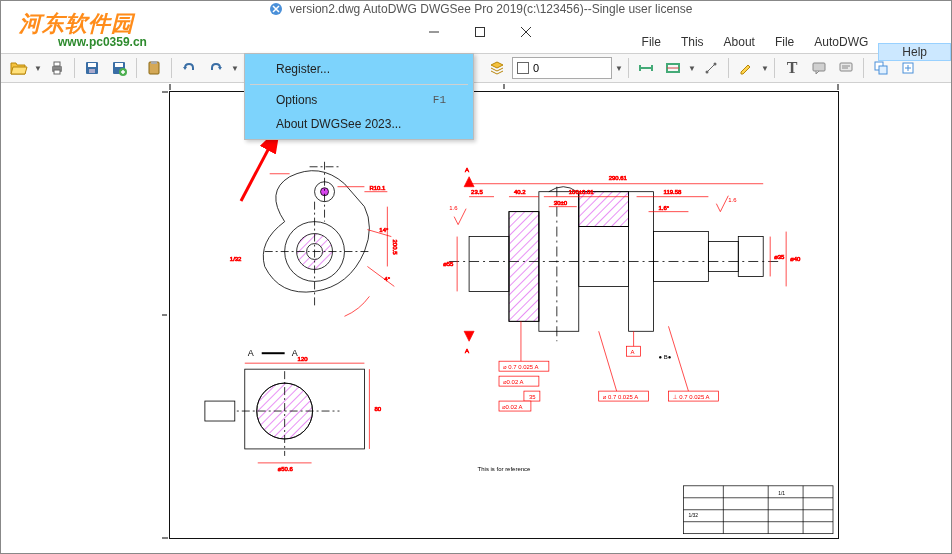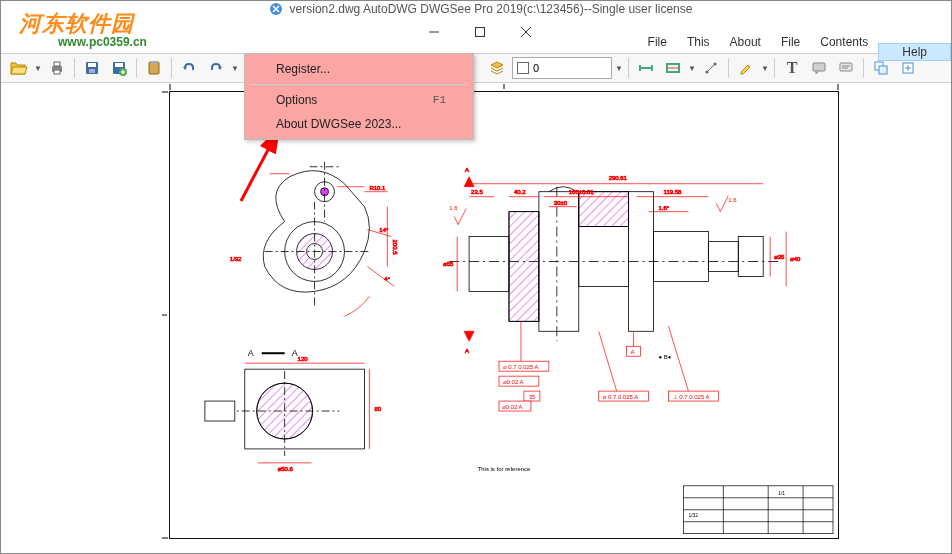--- a/index.html
+++ b/index.html
@@ -25,21 +25,21 @@
 
 
 .toolbar { height: 30px; background: #f7f7f7; border-top: 1px solid #d0d0d0; border-bottom: 1px solid #d0d0d0; display: flex; align-items: center; padding: 0 6px; gap: 3px; }
 .tb-btn { width: 24px; height: 24px; display: flex; align-items: center; justify-content: center; cursor: pointer; border-radius: 2px; }
 .tb-sep { width: 1px; height: 20px; background: #ccc; margin: 0 2px; }
 .tb-dropdown-arrow { width: 8px; font-size: 8px; color: #555; }
 .layer-box { width: 100px; height: 22px; border: 1px solid #aaa; background: #fff; display: flex; align-items: center; padding: 0 4px; font-size: 11px; gap: 4px; }
 .layer-swatch { width: 12px; height: 12px; border: 1px solid #666; background: #fff; }
 
 
-.dropdown { position: absolute; left: 243px; top: 52px; width: 230px; background: #fca5a5; border: 1px solid #bbb; box-shadow: 2px 2px 4px rgba(0,0,0,.2); z-index: 20; padding: 3px; }
+.dropdown { position: absolute; left: 243px; top: 52px; width: 230px; background: #7dd3fc; border: 1px solid #bbb; box-shadow: 2px 2px 4px rgba(0,0,0,.2); z-index: 20; padding: 3px; }
 .dd-item { height: 24px; display: flex; align-items: center; justify-content: space-between; padding: 0 24px 0 28px; font-size: 12px; color: #222; cursor: pointer; }
 .dd-sep { height: 1px; background: #d0d0d0; margin: 3px 2px; }
 .dd-shortcut { color: #555; font-size: 11px; font-family: Liberation Mono, monospace; }
 
 
 .arrow-svg { position: absolute; left: 230px; top: 120px; z-index: 15; pointer-events: none; }
 
 
 .canvas-area { position: absolute; left: 0; right: 0; top: 82px; bottom: 0; background: #fff; }
 .drawing-frame { position: absolute; left: 168px; top: 8px; width: 670px; height: 448px; border: 1px solid #111; }
@@ -84,21 +84,21 @@
 <div class="watermark">
   <div class="wm1">河东软件园</div>
   <div class="wm2">www.pc0359.cn</div>
 </div>
 
 <div class="menu-bar">
   <div class="menu-item">File</div>
   <div class="menu-item">This</div>
   <div class="menu-item">About</div>
   <div class="menu-item">File</div>
-  <div class="menu-item">Contents</div>
+  <div class="menu-item">AutoDWG</div>
   <div class="menu-item active">Help</div>
 </div>
 
 <div class="toolbar">
   <div class="tb-btn">
       <svg width="18" height="16" viewBox="0 0 18 16">
         <path d="M1 3 L6 3 L7 5 L15 5 L15 14 L1 14 Z" fill="#f5c23e" stroke="#b8860b"></path>
         <path d="M3 7 L17 7 L15 14 L1 14 Z" fill="#ffe07a" stroke="#b8860b"></path>
       </svg>
     </div>

